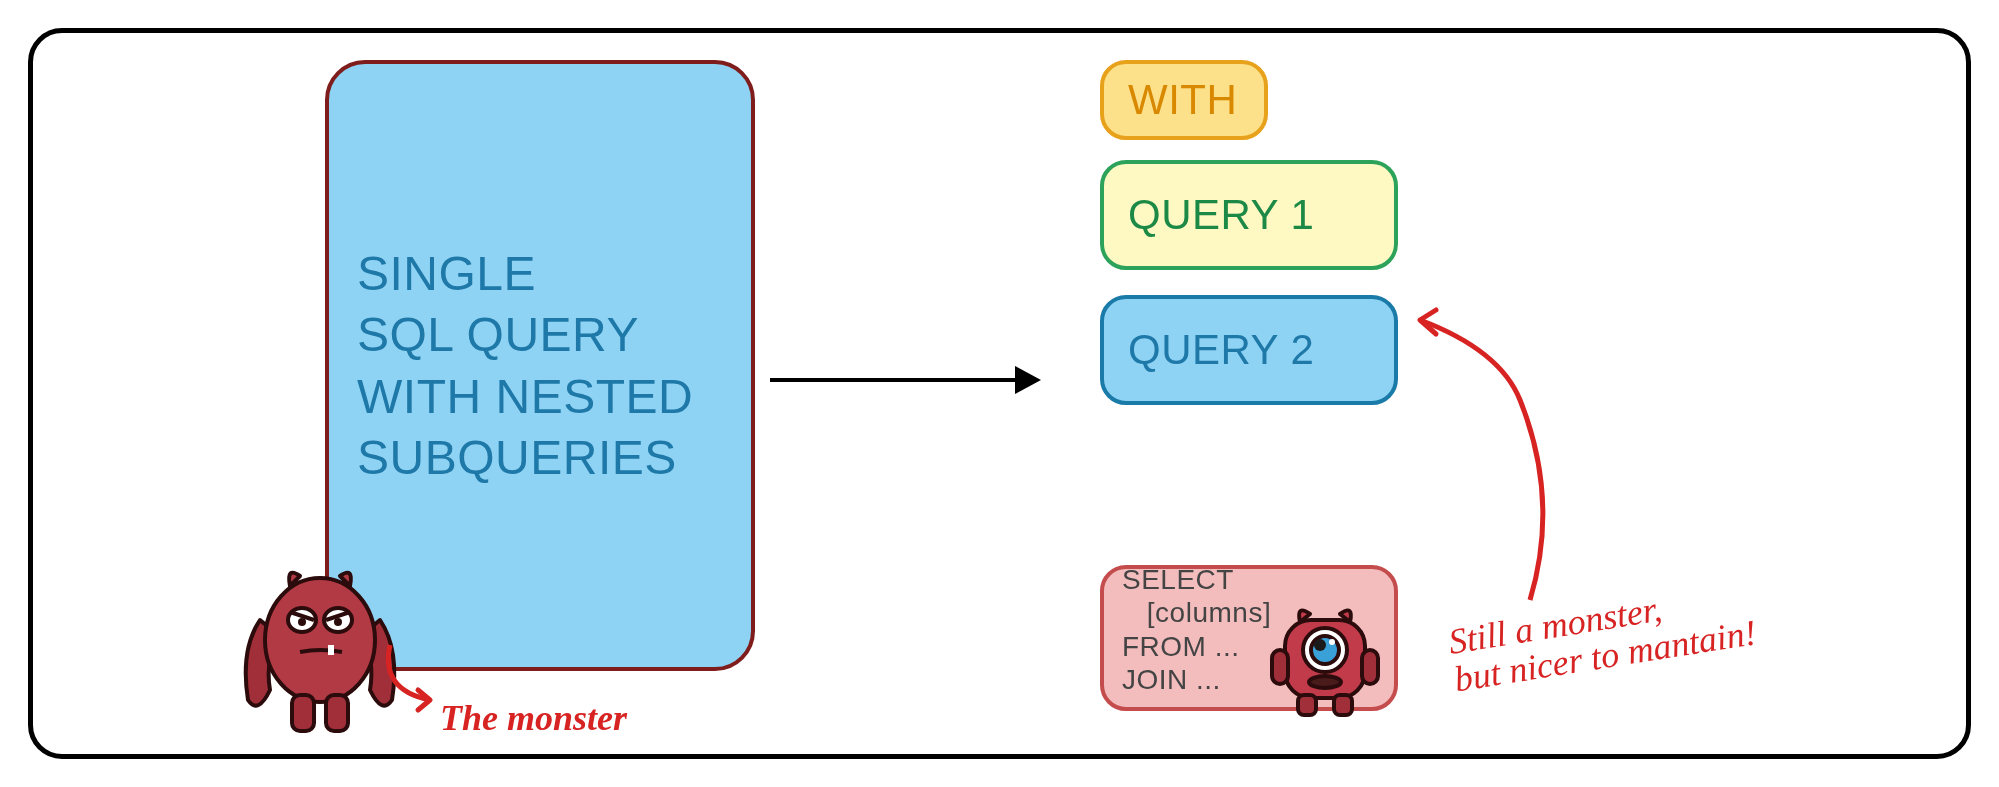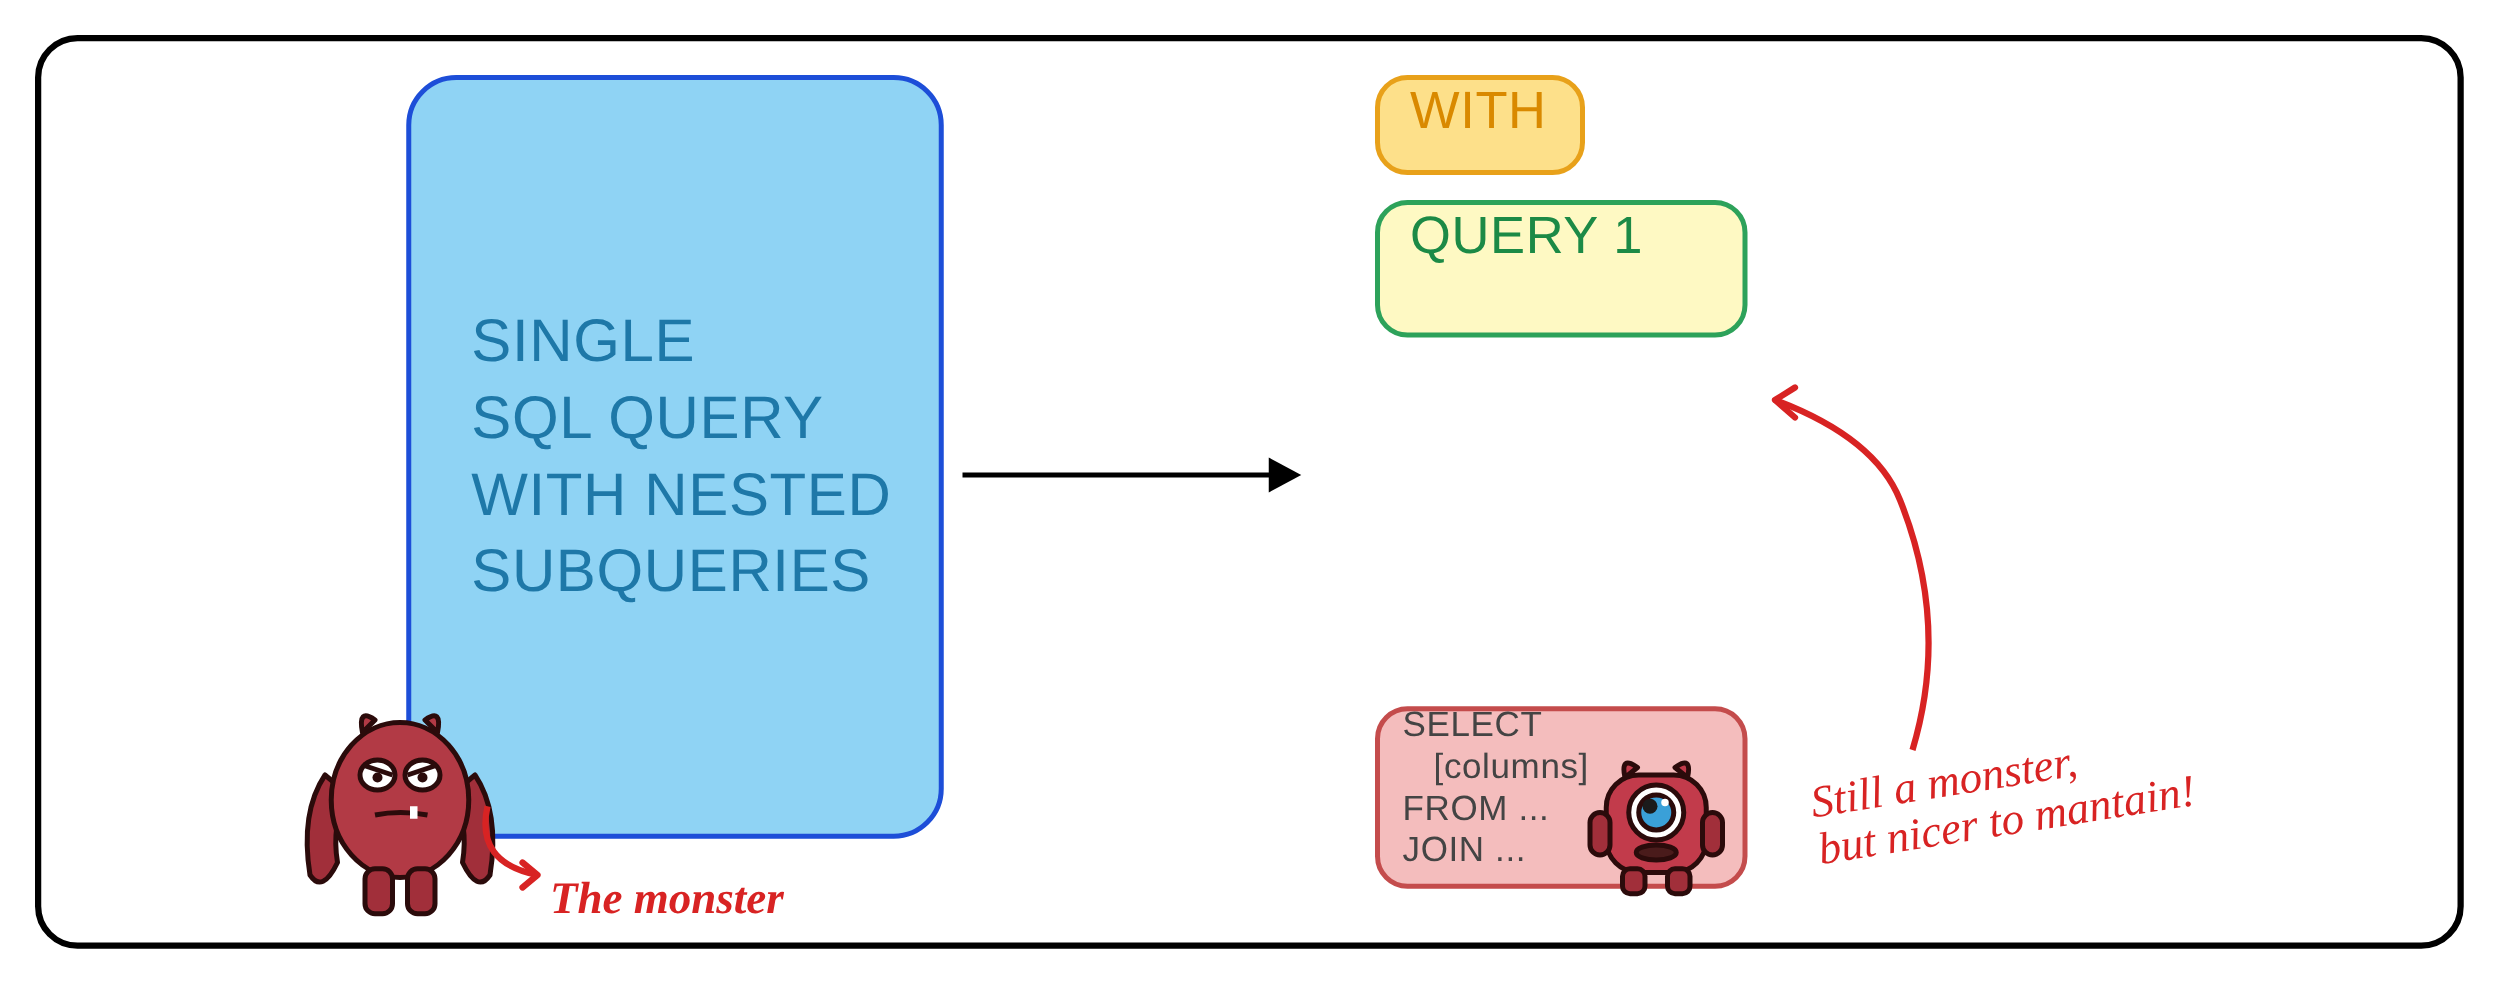--- a/index.html
+++ b/index.html
@@ -29,25 +29,25 @@
   }
 
   
   .big-block {
     position: absolute;
     left: 325px;
     top: 60px;
     width: 430px;
     height: 611px;
     background: #8fd3f4;
-    border: 4px solid #1d4ed8;
+    border: 4px solid #7f1d1d;
     border-radius: 40px;
     display: flex;
     align-items: center;
-    padding-left: 48px;
+    padding-left: 28px;
   }
   .big-block-text {
     color: #1e78a8;
     font-size: 48px;
     line-height: 1.28;
     font-weight: 400;
     letter-spacing: 0.5px;
   }
 
   
@@ -69,21 +69,21 @@
     border-bottom: 14px solid transparent;
   }
 
   
   .pill {
     position: absolute;
     border-width: 4px;
     border-style: solid;
     border-radius: 26px;
     display: flex;
-    align-items: flex-start;
+    align-items: center;
     padding: 0 24px;
     font-size: 42px;
     letter-spacing: 0.5px;
   }
   .pill-with {
     left: 1100px; top: 60px; width: 168px; height: 80px;
     background: #fde08a; border-color: #e8a11a; color: #d98900;
   }
   .pill-q1 {
     left: 1100px; top: 160px; width: 298px; height: 110px;
@@ -182,20 +182,23 @@
 
   <div class="arrow-line"></div>
   <div class="arrow-head"></div>
 
   <div class="pill pill-with">
     <span>WITH</span>
   </div>
   <div class="pill pill-q1">
     <span>QUERY 1</span>
   </div>
+  <div class="pill pill-q2">
+    <span>QUERY 2</span>
+  </div>
   <div class="pill pill-select">
     <span style="white-space:pre;">SELECT
    [columns]
 FROM ...
 JOIN ...</span>
   </div>
 
   <svg class="monster monster-small" viewBox="0 0 130 140">
     <g stroke="#2b0b0b" stroke-width="4" stroke-linejoin="round">
 

